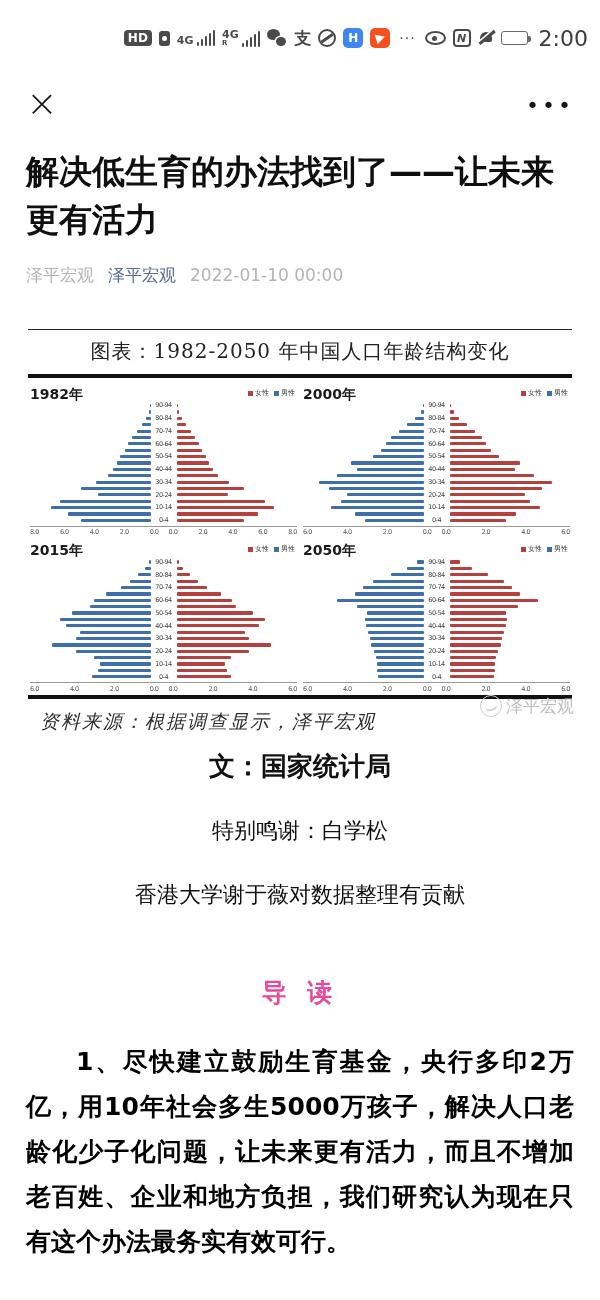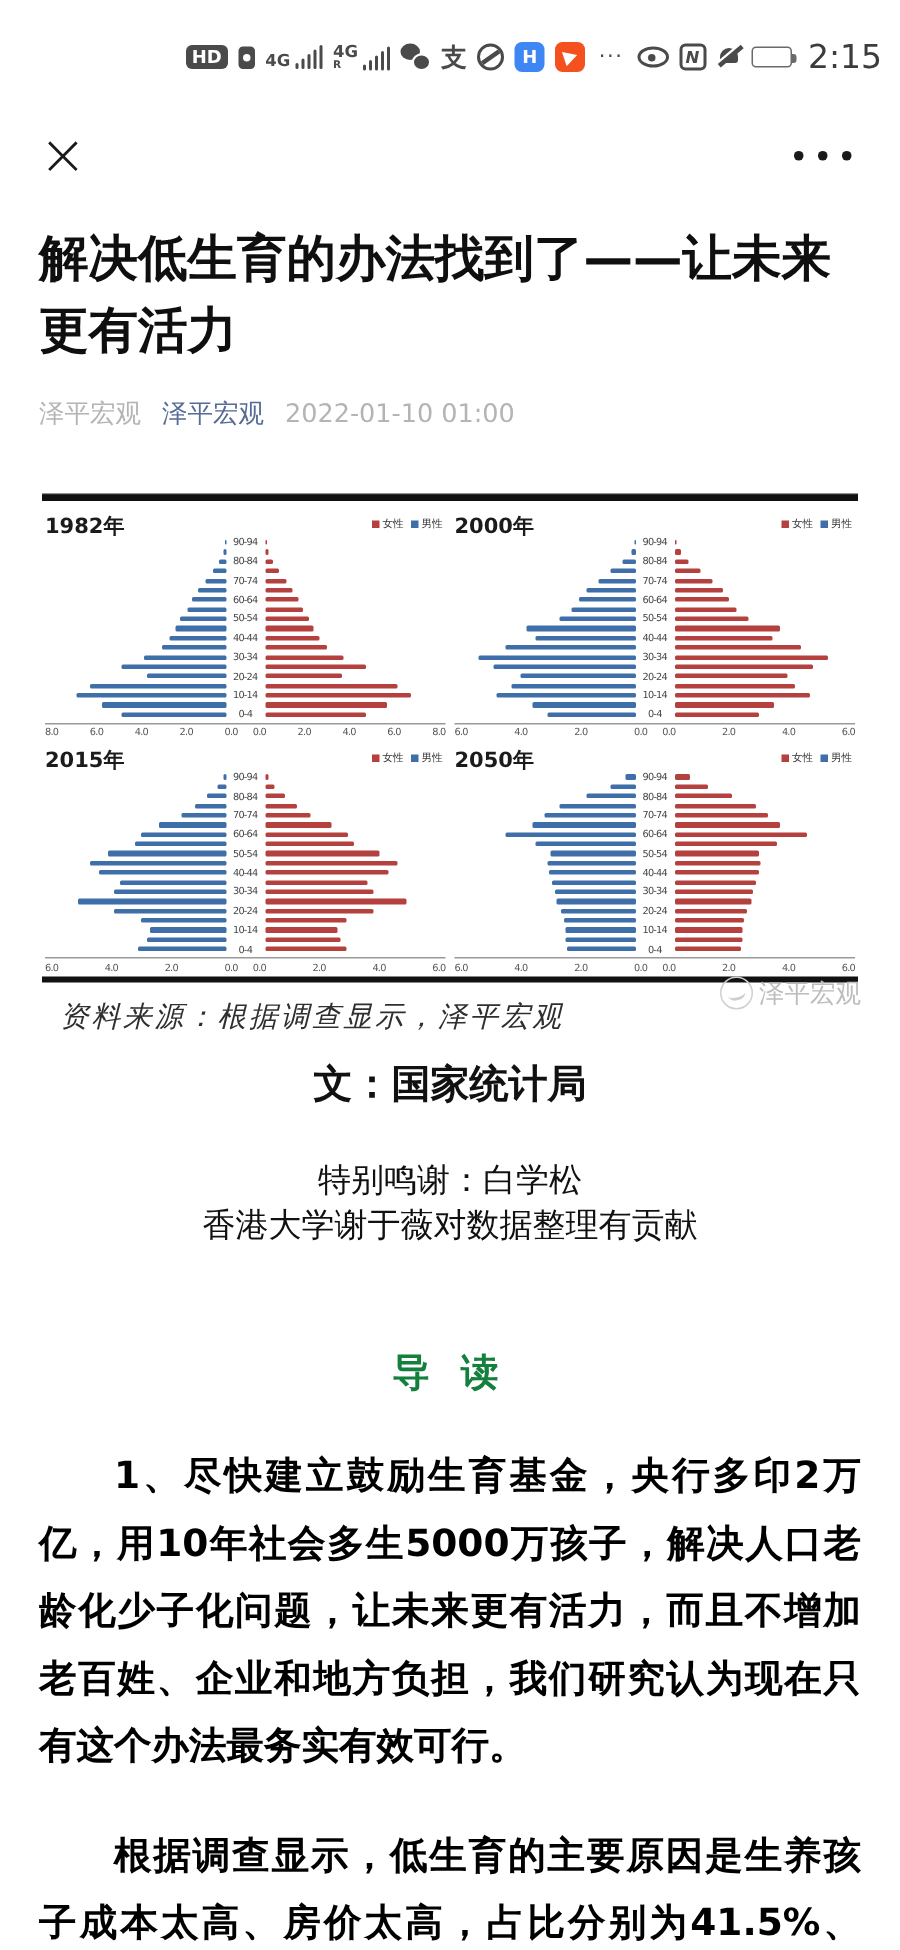--- a/index.html
+++ b/index.html
@@ -97,21 +97,21 @@
   .source-line { font-family:"DejaVu Serif","Liberation Serif",serif; font-style:italic;
     font-size:19px; color:#2f2f2f; margin:6px 0 0 40px; letter-spacing:2px; }
   .watermark { position:absolute; right:26px; top:-14px; display:flex; align-items:center; gap:4px;
     color:#bdbdbd; font-family:"DejaVu Serif","Liberation Serif",serif; font-size:17px; }
   .wm-circle { width:22px; height:22px; border-radius:50%; border:1.5px solid #cfcfcf; position:relative; }
   .wm-circle::after { content:""; position:absolute; left:4px; top:6px; width:12px; height:7px;
     border-bottom:2px solid #cfcfcf; border-radius:50%; transform:rotate(-15deg); }
   
   .credit-byline { text-align:center; font-size:26px; font-weight:600; color:#111; margin-top:14px; }
   .credit-thanks { text-align:center; font-size:22px; font-weight:500; color:#111; margin-top:32px; }
-  .credit-contrib { text-align:center; font-size:22px; font-weight:500; color:#111; }
+  .credit-contrib { text-align:center; font-size:22px; font-weight:500; color:#111; margin-top:34px; }
   
   .summary-heading { text-align:center; font-size:25px; font-weight:bold; margin-top:66px; letter-spacing:6px; }
   .para { margin:30px 26px 0 26px; font-size:25px; font-weight:bold; color:#000;
     line-height:45px; text-align:justify; text-indent:2em;
     font-family:"DejaVu Sans","Liberation Sans",sans-serif; }
   .para + .para { margin-top:28px; }
 </style>
 </head>
 <body>
 
@@ -148,37 +148,38 @@
   <span class="wechat-glyph"></span>
   <span class="alipay-glyph">支</span>
   <span class="globe-glyph"></span>
   <span class="appicon app-blue">H</span>
   <span class="appicon app-orange"></span>
   <span class="dots3">···</span>
   <span class="eye"></span>
   <span class="nfc">N</span>
   <span class="bell"></span>
   <span class="battery"><span class="fill"></span></span>
-  <span class="sb-time">2:15</span>
+  <span class="sb-time">2:00</span>
 </div>
 
 <div class="navrow">
   <span class="close-x">×</span>
   <span class="more-dots">•••</span>
 </div>
 
 <h1 class="title">解决低生育的办法找到了——让未来更有活力</h1>
 <div class="byline">
   <span class="author">泽平宏观</span>
   <span class="account">泽平宏观</span>
-  <span class="date">2022-01-10 01:00</span>
+  <span class="date">2022-01-10 00:00</span>
 </div>
 
 <div class="chartblock">
   <div class="rule-thin"></div>
+  <div class="chart-caption">图表：1982-2050 年中国人口年龄结构变化</div>
   <div class="rule-thick"></div>
   <div class="pyr-grid" id="pyramid-grid">
       <div class="pyr">
         <div class="pyr-head">
           <span class="pyr-year">1982年</span>
           <span class="pyr-legend">
             <span class="lg-item">
               <span class="lg-sq" style="background: rgb(180, 65, 62);"></span>
               <span>女性</span>
             </span>
@@ -996,15 +997,15 @@
       <span>泽平宏观</span>
     </div>
     <div class="source-line">资料来源：根据调查显示，泽平宏观</div>
   </div>
 </div>
 
 <div class="credit-byline">文：国家统计局</div>
 <div class="credit-thanks">特别鸣谢：白学松</div>
 <div class="credit-contrib">香港大学谢于薇对数据整理有贡献</div>
 
-<div class="summary-heading" style="color: #15803d;">导 读</div>
+<div class="summary-heading" style="color: #ec4899;">导 读</div>
 <p class="para">1、尽快建立鼓励生育基金，央行多印2万亿，用10年社会多生5000万孩子，解决人口老龄化少子化问题，让未来更有活力，而且不增加老百姓、企业和地方负担，我们研究认为现在只有这个办法最务实有效可行。</p>
 <p class="para">根据调查显示，低生育的主要原因是生养孩子成本太高、房价太高，占比分别为41.5%、27.2%，因此降低生育养育成本是主要出路，建</p>
 
 </body></html>

